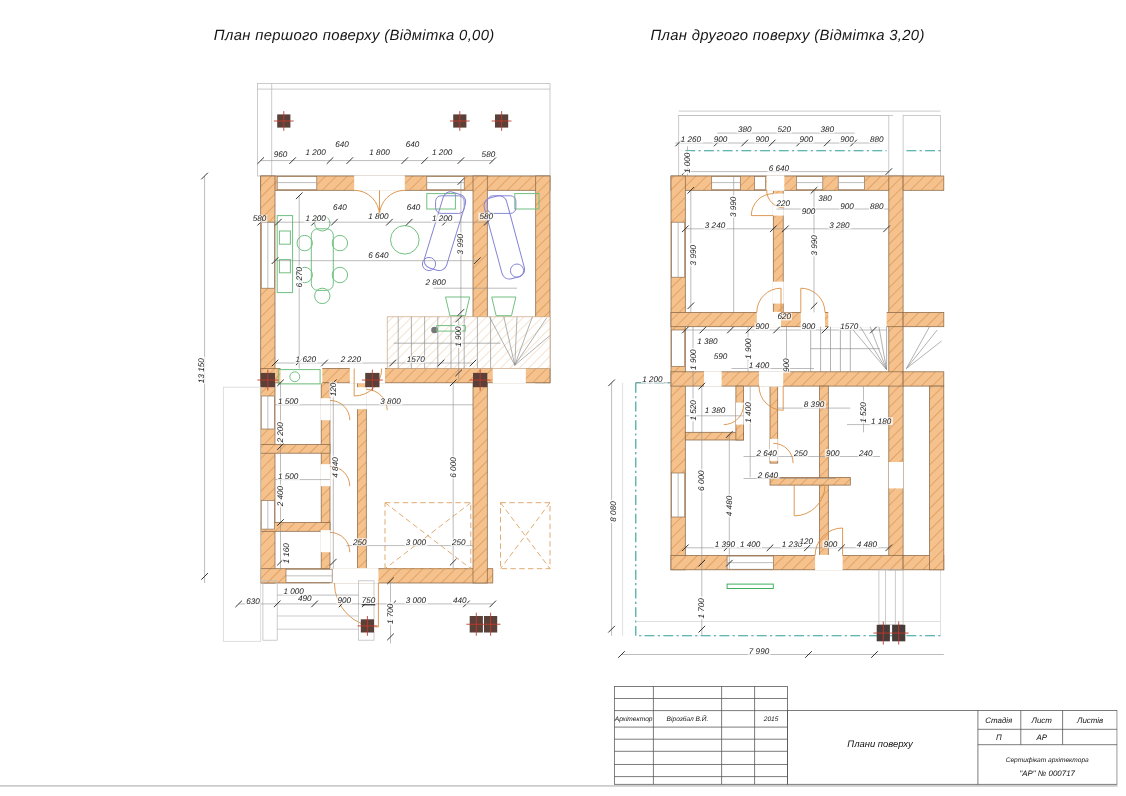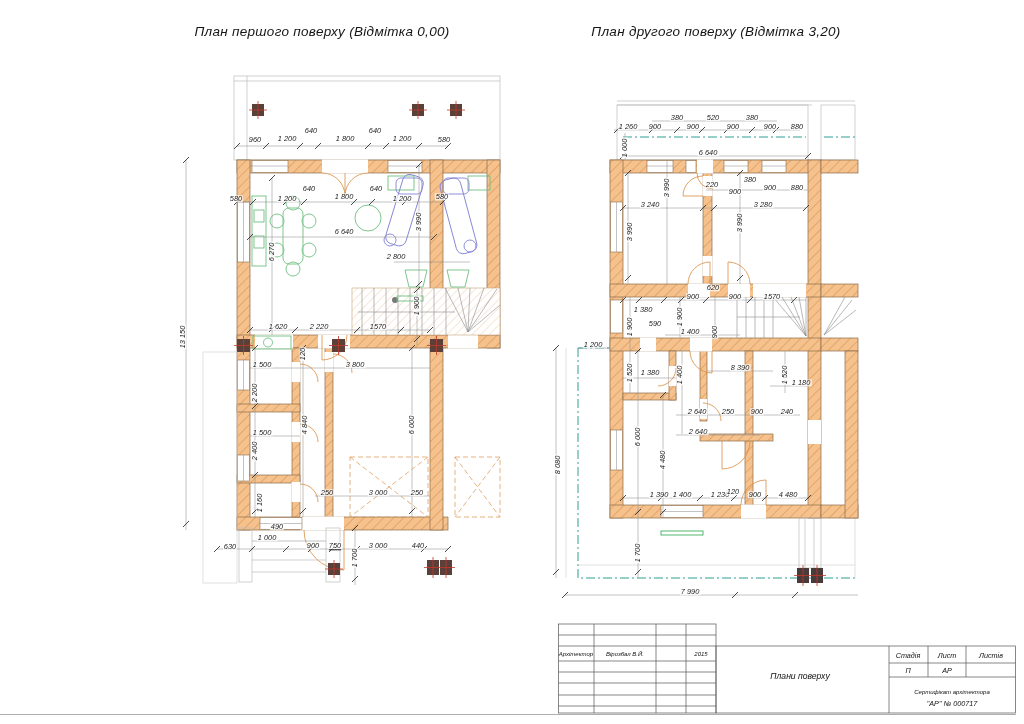--- a/index.html
+++ b/index.html
@@ -441,21 +441,21 @@
     <span class="dim rot" style="left: 305px; top: 425px;">4 840</span>
     <span class="dim rot" style="left: 412px; top: 425px;">6 000</span>
     <span class="dim" style="left: 262px; top: 433px;">1 500</span>
     <span class="dim rot" style="left: 255px; top: 451px;">2 400</span>
     <span class="dim rot" style="left: 260px; top: 503px;">1 160</span>
     <span class="dim" style="left: 327px; top: 493px;">250</span>
     <span class="dim" style="left: 378px; top: 493px;">3 000</span>
     <span class="dim" style="left: 417px; top: 493px;">250</span>
     <span class="dim" style="left: 230px; top: 547px;">630</span>
     <span class="dim" style="left: 267px; top: 538px;">1 000</span>
-    <span class="dim" style="left: 277px; top: 527px; text-align: right;">490</span>
+    <span class="dim" style="left: 277px; top: 544px; text-align: right;">490</span>
     <span class="dim" style="left: 313px; top: 546px;">900</span>
     <span class="dim" style="left: 335px; top: 546px; text-decoration: underline;">750</span>
     <span class="dim rot" style="left: 355px; top: 558px;">1 700</span>
     <span class="dim" style="left: 378px; top: 546px;">3 000</span>
     <span class="dim" style="left: 418px; top: 546px;">440</span>
     <span class="dim rot" style="left: 183px; top: 337px;">13 150</span>
     <span class="dim" style="left: 677px; top: 118px;">380</span>
     <span class="dim" style="left: 713px; top: 118px;">520</span>
     <span class="dim" style="left: 752px; top: 118px;">380</span>
     <span class="dim" style="left: 628px; top: 127px;">1 260</span>

